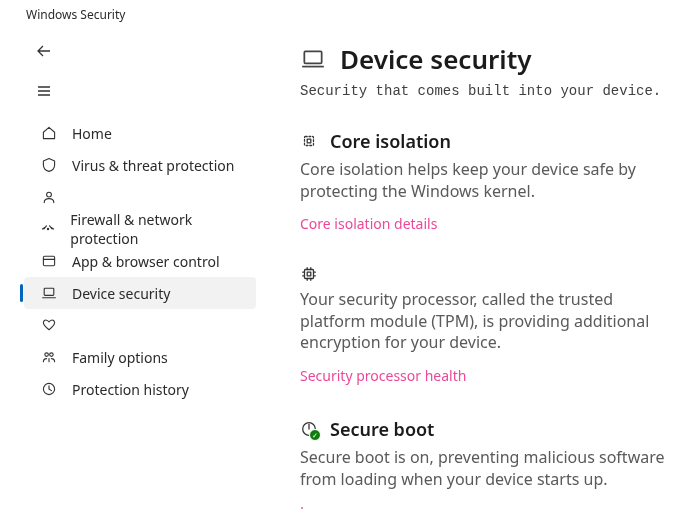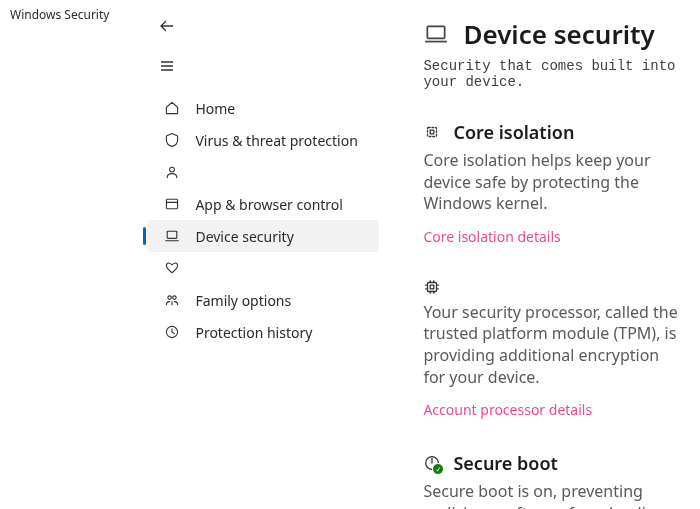--- a/index.html
+++ b/index.html
@@ -1,26 +1,26 @@
 <!DOCTYPE html>
 <html><head>
 <meta charset="utf-8">
 <style>
   * { box-sizing: border-box; margin: 0; padding: 0; }
   html, body {
     width: 700px; height: 509px;
     font-family: "Segoe UI", -apple-system, system-ui, sans-serif;
     font-size: 14px; color: #1b1b1b; background: #fff; overflow: hidden;
   }
-  .window { display: flex; height: 100%; }
+  .window { display: flex; flex-direction: column; height: 100%; padding-left: 16px; }
   .titlebar { padding: 6px 10px 2px 10px; font-size: 12px; color: #2b2b2b; }
   .body { display: flex; flex: 1; min-height: 0; }
   .sidebar {
     width: 248px; flex: 0 0 248px; padding: 4px 0 0 0;
-    display: flex; flex-direction: column; margin-left: 20px;
+    display: flex; flex-direction: column;
   }
   .sb-top { padding: 6px 12px; }
   .sb-btn {
     width: 32px; height: 32px; display: flex; align-items: center; justify-content: center;
     border-radius: 4px; cursor: default;
   }
   .nav { list-style: none; padding: 4px 4px 0 4px; }
   .nav-item {
     display: flex; align-items: center; gap: 14px;
     height: 32px; padding: 0 10px 0 16px; border-radius: 4px; margin: 0 4px;
@@ -97,20 +97,29 @@
             </span>
             <span>Virus &amp; threat protection</span>
           </li>
           <li class="nav-item">
             <span class="icon">
               <svg width="16" height="16" viewBox="0 0 20 20" fill="none" stroke="#333" stroke-width="1.4" stroke-linecap="round" stroke-linejoin="round">
                 <circle cx="10" cy="7" r="3"></circle>
                 <path d="M4 17 C4 13 7 12 10 12 C13 12 16 13 16 17"></path>
               </svg>
             </span>
+          </li>
+          <li class="nav-item">
+            <span class="icon">
+              <svg width="16" height="16" viewBox="0 0 20 20" fill="none" stroke="#333" stroke-width="1.4" stroke-linecap="round" stroke-linejoin="round">
+                <path d="M6 8 Q3 10 3 10 M14 8 Q17 10 17 10 M8 6 Q5 10 5 10 M12 6 Q15 10 15 10"></path>
+                <circle cx="10" cy="10" r="1.5" fill="#333" stroke="none"></circle>
+              </svg>
+            </span>
+            <span>Firewall &amp; network protection</span>
           </li>
           <li class="nav-item">
             <span class="icon">
               <svg width="16" height="16" viewBox="0 0 20 20" fill="none" stroke="#333" stroke-width="1.4" stroke-linecap="round" stroke-linejoin="round">
                 <rect x="3" y="4" width="14" height="12" rx="1.5"></rect>
                 <path d="M3 8 H17"></path>
               </svg>
             </span>
             <span>App &amp; browser control</span>
           </li>
@@ -174,21 +183,21 @@
               <h2 class="sec-title">Core isolation</h2>
             </div><p class="sec-desc">Core isolation helps keep your device safe by protecting the Windows kernel.</p><a class="sec-link">Core isolation details</a></div>
           <div class="section"><div class="sec-head">
               <span class="">
                 <svg width="18" height="18" viewBox="0 0 20 20" fill="none" stroke="#333" stroke-width="1.4" stroke-linecap="round" stroke-linejoin="round">
                   <rect x="5" y="5" width="10" height="10" rx="1"></rect>
                   <rect x="8" y="8" width="4" height="4"></rect>
                   <path d="M8 3 V5 M12 3 V5 M8 15 V17 M12 15 V17 M3 8 H5 M3 12 H5 M15 8 H17 M15 12 H17"></path>
                 </svg>
               </span>
-            </div><p class="sec-desc">Your security processor, called the trusted platform module (TPM), is providing additional encryption for your device.</p><a class="sec-link">Account processor details</a></div>
+            </div><p class="sec-desc">Your security processor, called the trusted platform module (TPM), is providing additional encryption for your device.</p><a class="sec-link">Security processor health</a></div>
           <div class="section"><div class="sec-head">
               <span class="badge-ok">
                 <svg width="18" height="18" viewBox="0 0 20 20" fill="none" stroke="#333" stroke-width="1.4" stroke-linecap="round" stroke-linejoin="round">
                   <circle cx="10" cy="10" r="7"></circle>
                   <path d="M10 5 V10"></path>
                 </svg>
               </span>
               <h2 class="sec-title">Secure boot</h2>
             </div><p class="sec-desc">Secure boot is on, preventing malicious software from loading when your device starts up.</p><a class="sec-link">Learn more</a></div>
         </div>

